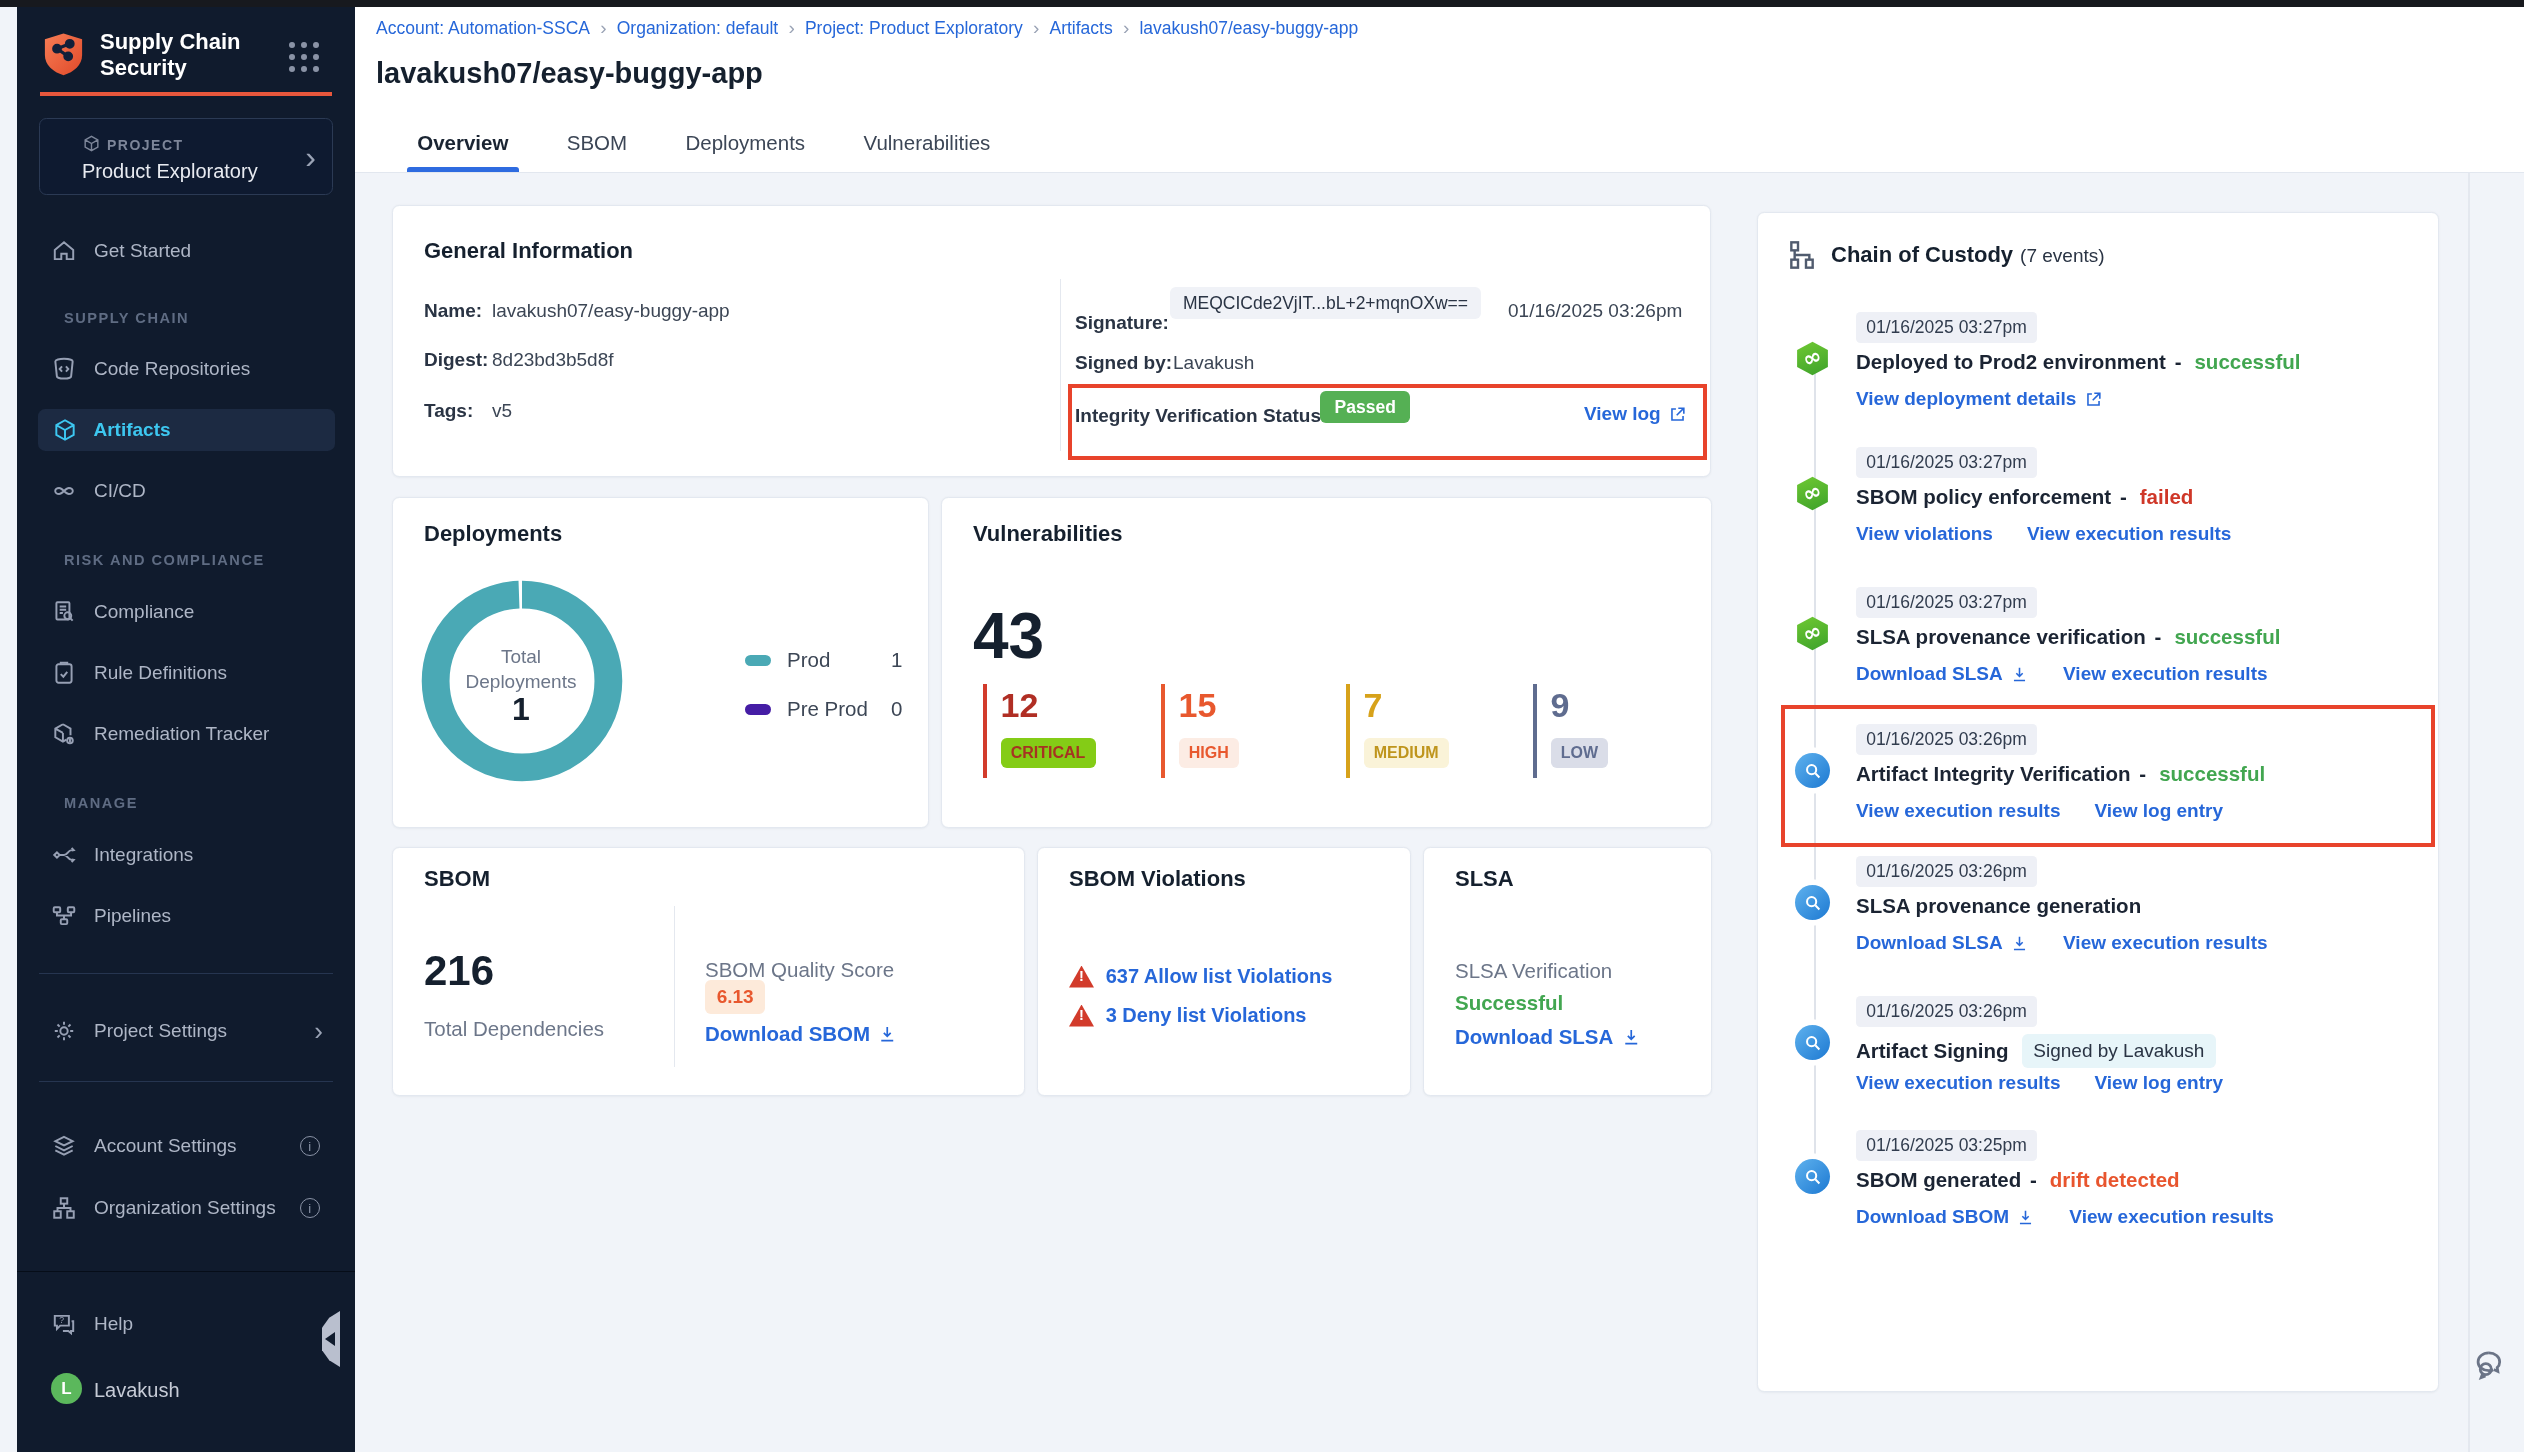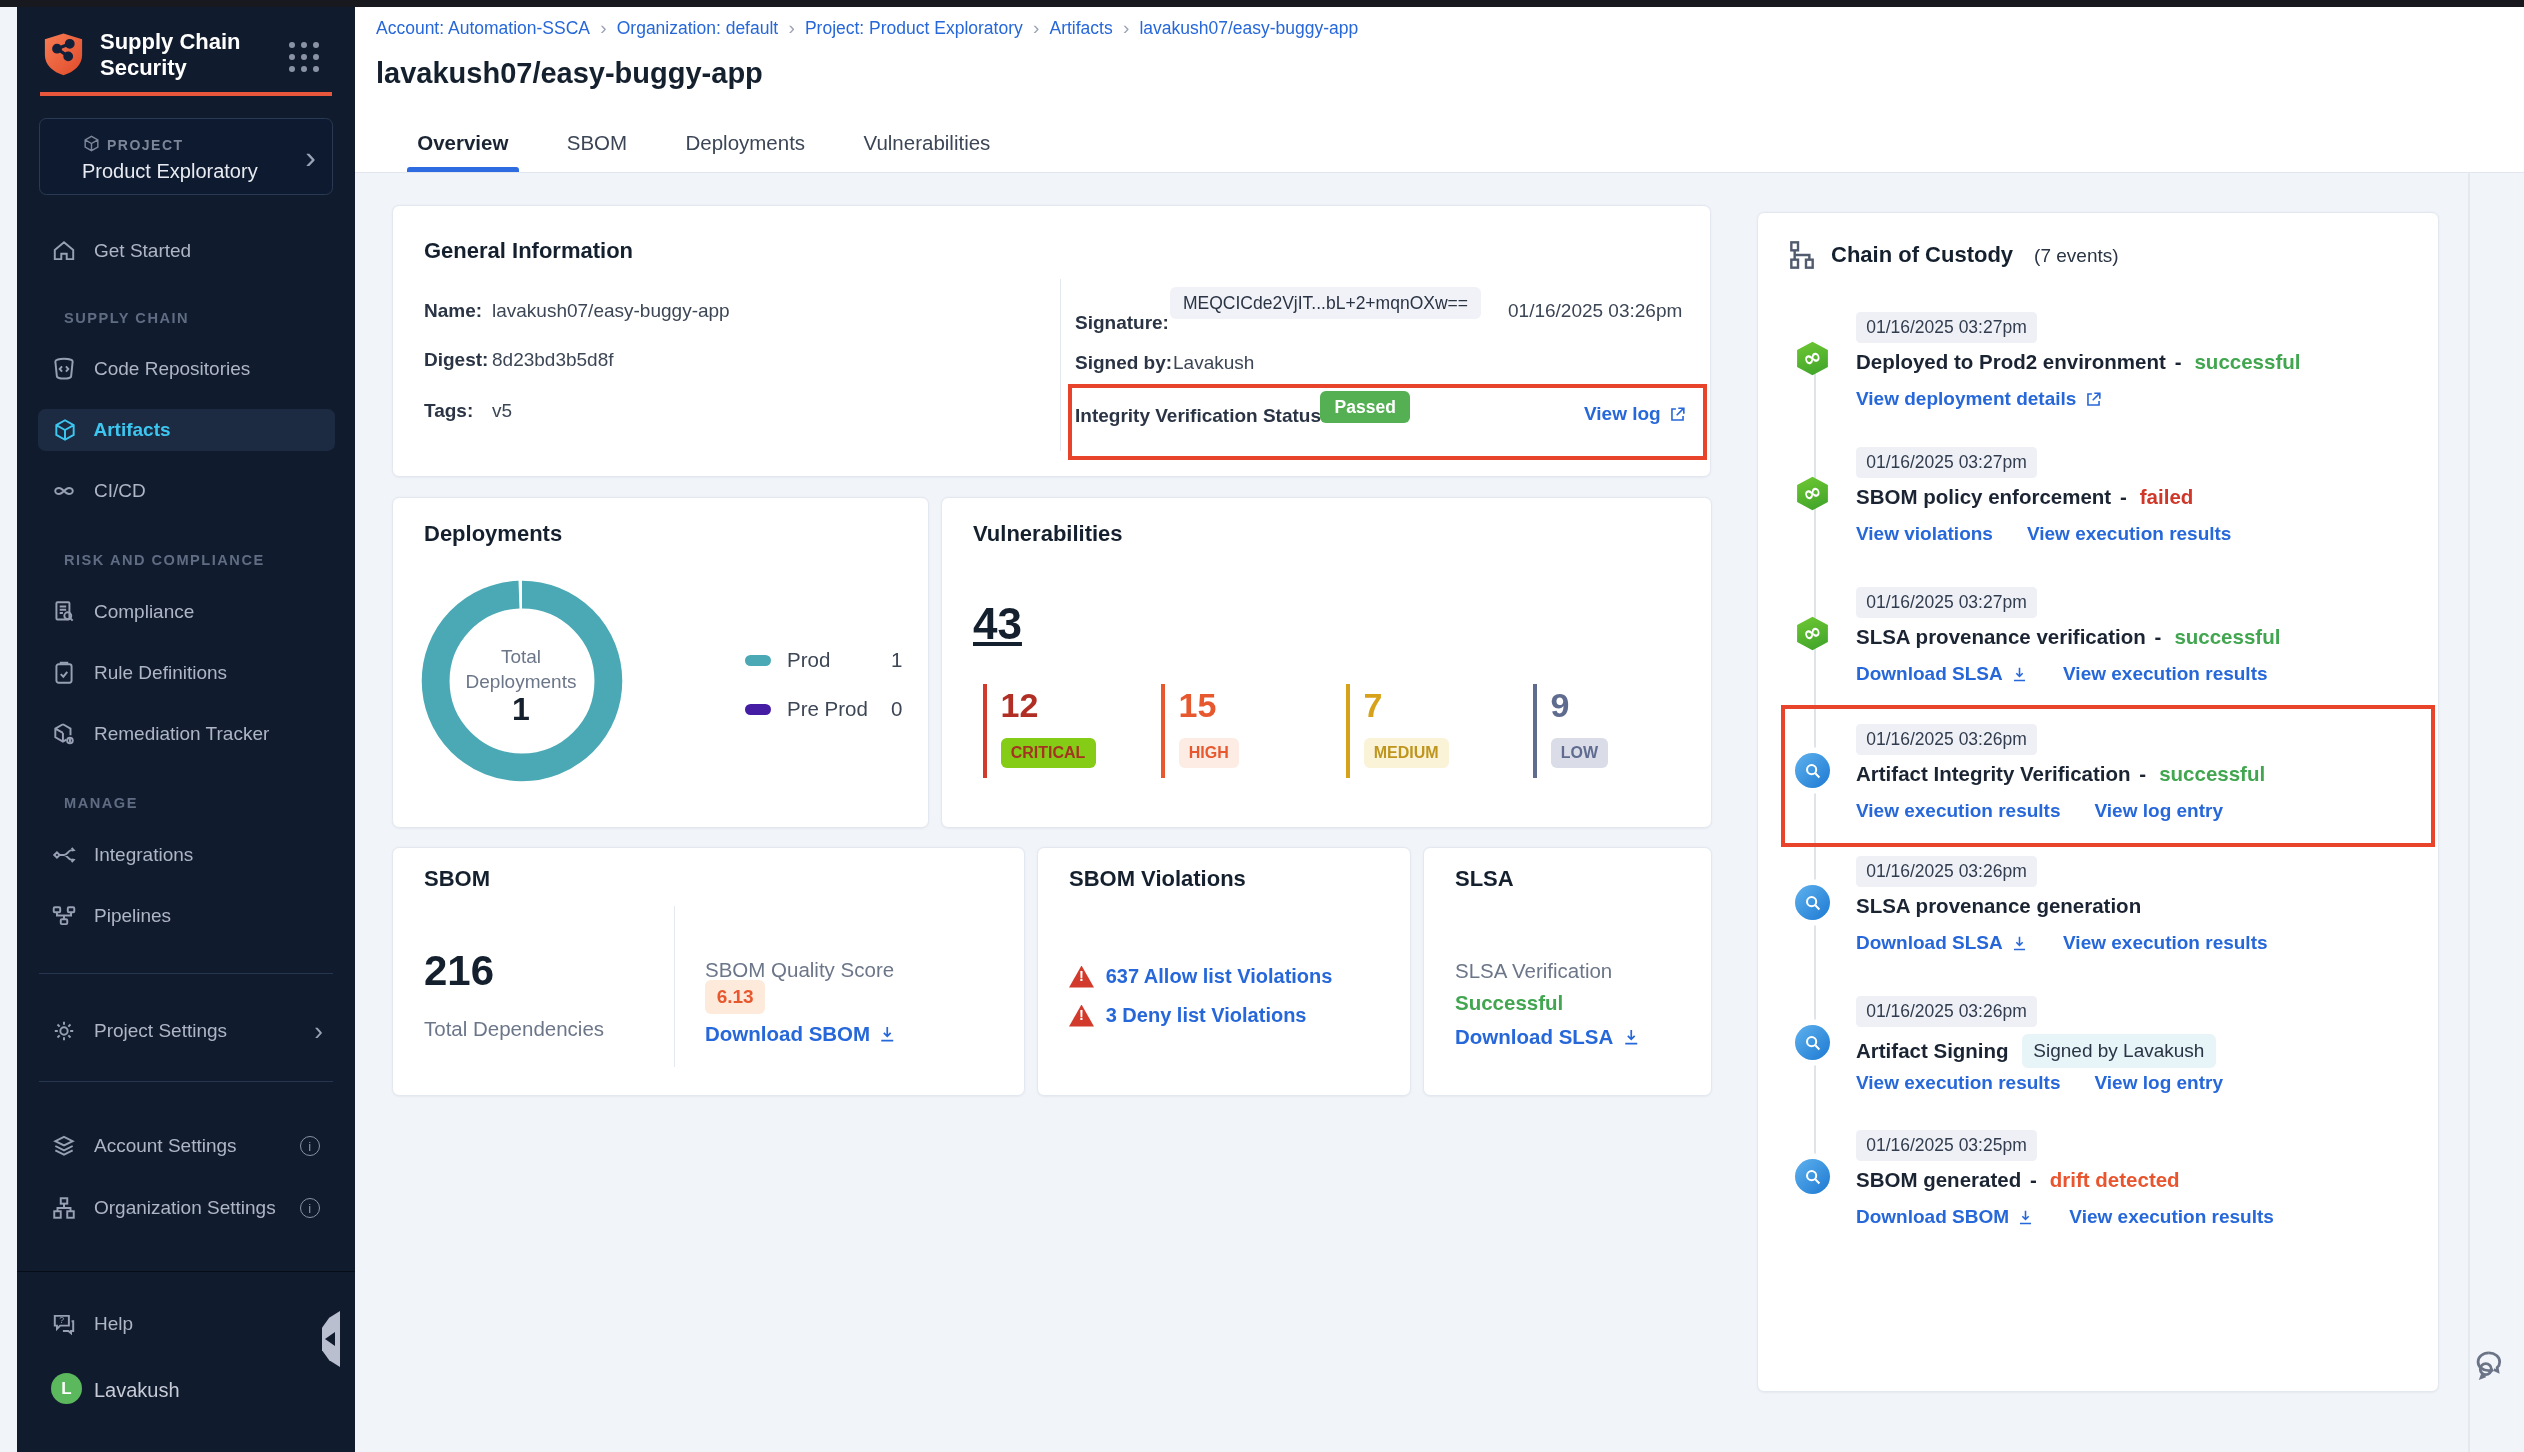--- a/index.html
+++ b/index.html
@@ -101,21 +101,21 @@
   .ev-status.orange { color:var(--orange-status,#e8552e); }
   .ev-links { position:absolute; left:0; top:76px; font-size:19px; display:flex; gap:34px; }
   .ev-icon { position:absolute; left:-61px; top:29px; width:35px; height:35px; box-shadow:0 0 0 5.8px #fff; }
   .hex { clip-path:polygon(50% 2%,94% 26%,94% 74%,50% 98%,6% 74%,6% 26%); background:linear-gradient(160deg,#71ca33,#3ba02a); display:flex; align-items:center; justify-content:center; border-radius:4.4px; }
   .hex span { color:#fff; font-size:22px; font-weight:700; font-family:"DejaVu Sans",sans-serif; transform:rotate(-20deg); margin-top:-2.2px; }
   .bluec { border-radius:50%; background:linear-gradient(135deg,#5fb2ee,#1d79d2); display:flex; align-items:center; justify-content:center; }
   .sign-badge { background:#e7f5f9; border-radius:5.8px; padding:5.8px 11.7px; font-size:19px; font-weight:400; color:#2a3444; margin-left:13px; }
   #timeline { position:absolute; left:56px; top:146px; width:2.2px; height:837px; background:#dfe3ea; }
   #chain-header-icon { position:absolute; left:28px; top:26px; }
   #chain-title-wrap { position:absolute; left:73px; top:29px; font-size:22px; font-weight:700; color:#15202e; }
-  #chain-count { font-size:19px; font-weight:400; color:#2a3444; margin-left:21px; }
+  #chain-count { font-size:19px; font-weight:400; color:#2a3444; margin-left:7px; }
 
   #right-divider { left:2468px; top:173px; width:1.5px; height:1279px; background:#e4e8ef; }
   #chat-fab { left:2475px; top:1346px; width:37px; height:37px; color:#6b7487; cursor:pointer; }
 </style>
 </head>
 <body>
 
 <svg width="0" height="0" style="position:absolute">
   <defs>
     <linearGradient id="og" x1="0" y1="0" x2="1" y2="1">
@@ -382,21 +382,21 @@
   </div>
   <div class="legend-row" style="left:352px; top:199px; width:161px;">
     <span class="pill" style="background:var(--purple,#451da5)"></span>
     <span>Pre Prod</span>
     <span class="val" style="left:146px">0</span>
   </div>
 </div>
 
 <div class="card" style="left:941px; top:497px; width:771px; height:331px;">
   <div class="card-title" style="left:31px; top:23.4px;">Vulnerabilities</div>
-  <div class="bignum" style="left:31px; top:101px; font-size:44px;text-decoration:underline;">43</div>
+  <div class="bignum" style="left:31px; top:101px; font-size:64px;">43</div>
   <div class="sev-item sev-critical" style="left:41px;">
     <span class="bar"></span>
     <span class="num">12</span>
     <span class="badge">CRITICAL</span>
   </div>
   <div class="sev-item sev-high" style="left:219px;">
     <span class="bar"></span>
     <span class="num">15</span>
     <span class="badge">HIGH</span>
   </div>

